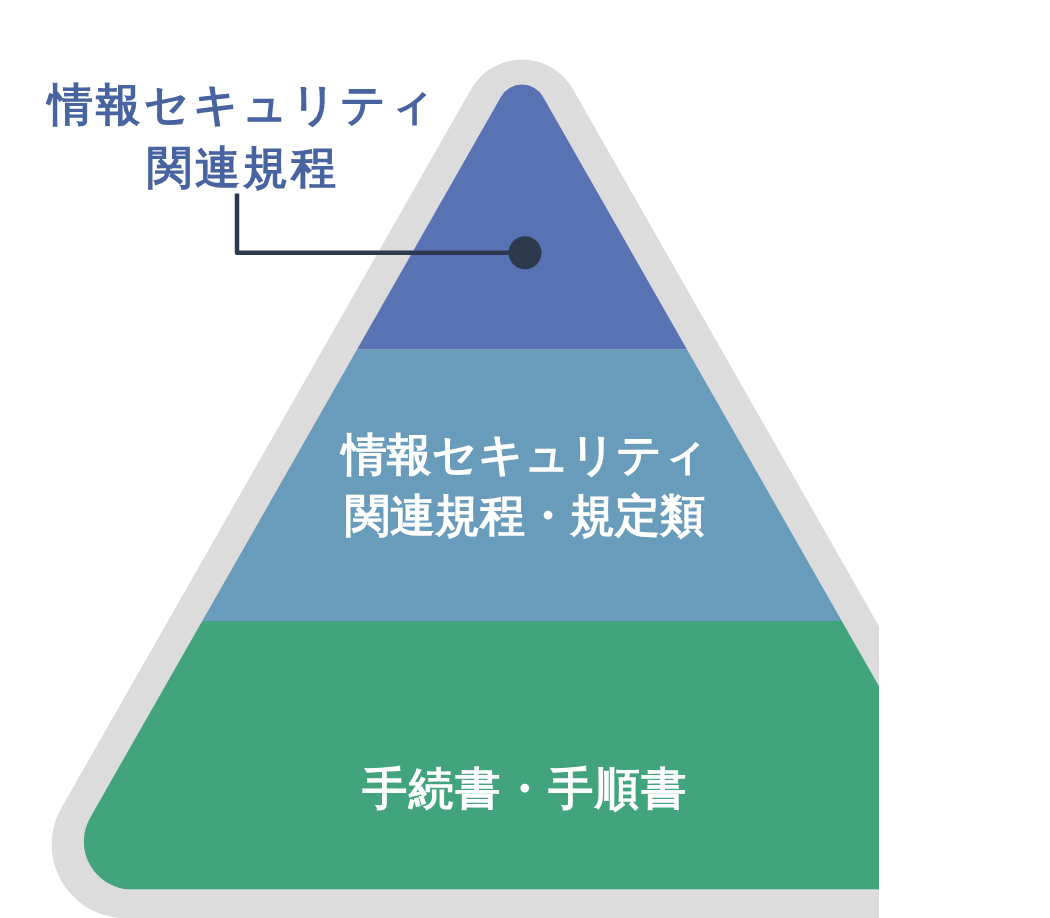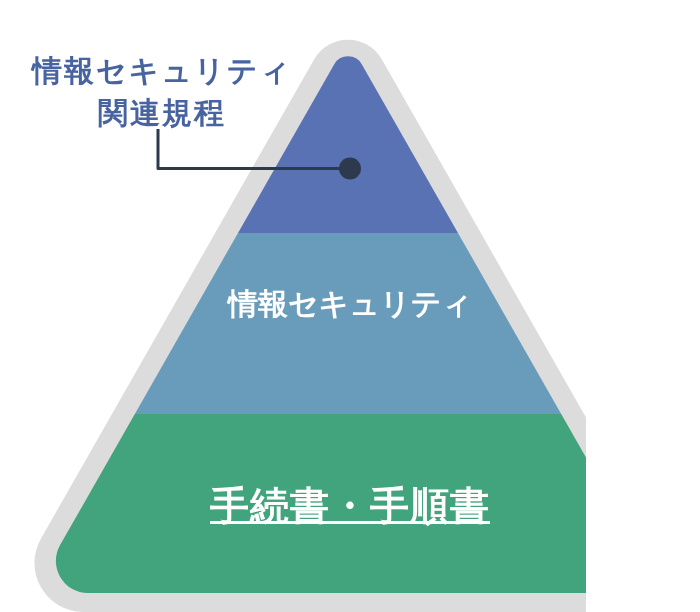--- a/index.html
+++ b/index.html
@@ -43,25 +43,24 @@
     font-weight: 700;
     white-space: nowrap;
   }
   .layer-label.middle {
     top: 283px;
     font-size: 30px;
     line-height: 41px;
     letter-spacing: 0px;
   }
   .layer-label.bottom {
-    top: 487px;
-    font-size: 39px;
+    top: 508px;
+    font-size: 30px;
     line-height: 38px;
     letter-spacing: 1px;
-    text-decoration: underline;
   }
   .callout-line {
     fill: none;
     stroke-width: 3px;
     stroke-linejoin: round;
     stroke-linecap: butt;
   }
 </style>
 </head>
 <body>
@@ -99,19 +98,20 @@
     <circle cx="350" cy="168.5" r="11" fill="#2d3a4e"></circle>
   </svg>
 
   <div class="policy-label">
     <div>情報セキュリティ</div>
     <div>関連規程</div>
   </div>
 
   <div class="layer-label middle">
     <div>情報セキュリティ</div>
+    <div>関連規程・規定類</div>
   </div>
 
   <div class="layer-label bottom">
     <div>手続書・手順書</div>
   </div>
 
 </div>
 
 </body></html>

